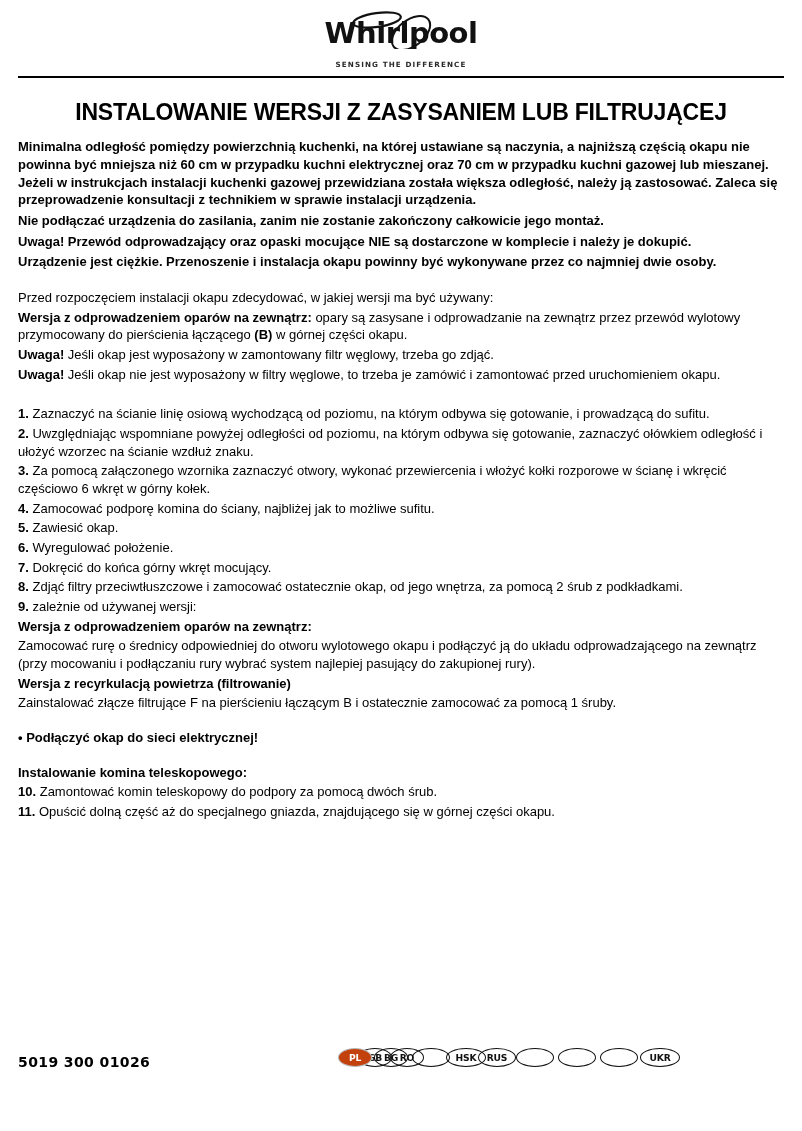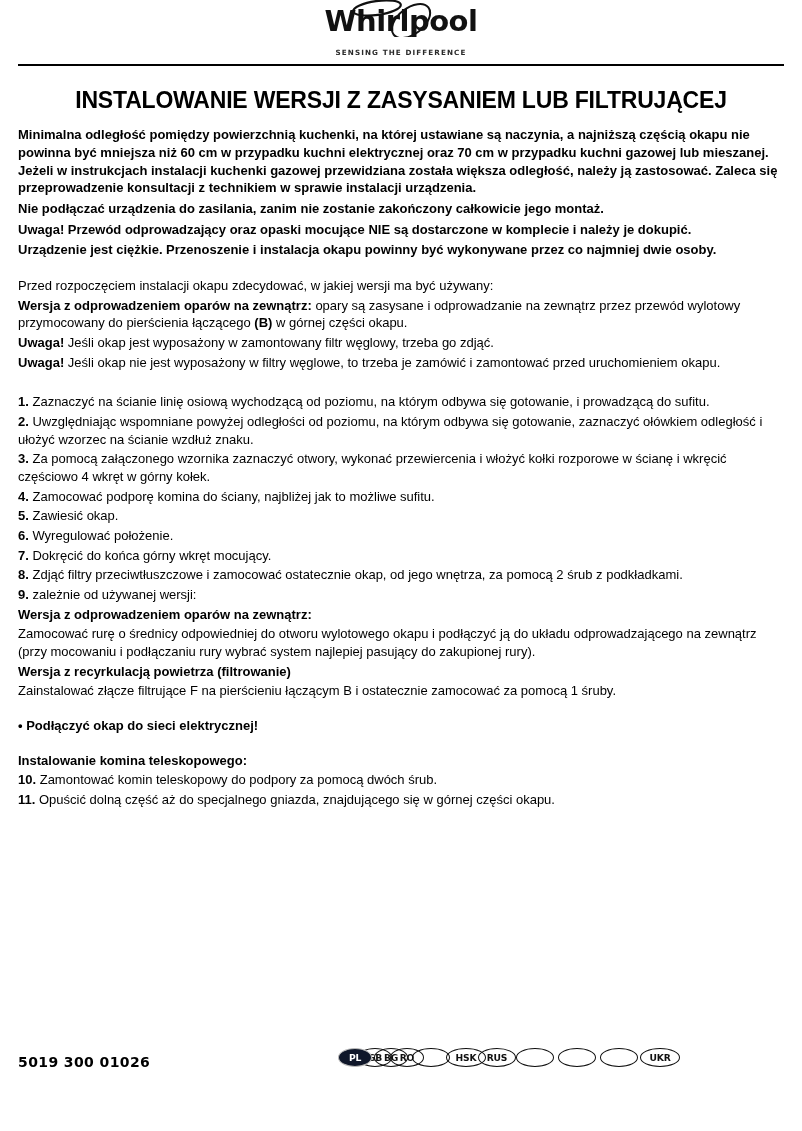--- a/index.html
+++ b/index.html
@@ -13,21 +13,21 @@
     position: relative;
     font-family: "Liberation Sans", sans-serif;
     color: #000000;
     -webkit-font-smoothing: antialiased;
   }
   .page {
     position: relative;
     width: 802px;
     height: 1096px;
     box-sizing: border-box;
-    padding: 0 18px;
+    padding: 12px 18px;
   }
 
   
   .logo-block {
     text-align: center;
     padding-top: 6px;
   }
   .logo-wordmark {
     position: relative;
     display: inline-block;
@@ -121,21 +121,21 @@
     align-items: center;
     justify-content: center;
     font-family: "DejaVu Sans", sans-serif;
     font-size: 9.2px;
     font-weight: bold;
     letter-spacing: -0.2px;
     color: #111;
     background: transparent;
   }
   .lang-badge.active {
-    background: #0f172a;
+    background: #c2410c;
     border-color: #b9b9b9;
     color: #ffffff;
     z-index: 9;
   }
   .lang-badge.empty { color: transparent; }
 </style>
 </head>
 <body>
 
 <div class="page">
@@ -165,21 +165,21 @@
 
     <p>Przed rozpoczęciem instalacji okapu zdecydować, w jakiej wersji ma być używany:</p>
     <p><span class="b">Wersja z odprowadzeniem oparów na zewnątrz:</span><span> opary są zasysane i odprowadzanie na zewnątrz przez przewód wylotowy przymocowany do pierścienia łączącego </span><span class="b">(B)</span><span> w górnej części okapu.</span></p>
     <p><span class="b">Uwaga!</span><span> Jeśli okap jest wyposażony w zamontowany filtr węglowy, trzeba go zdjąć.</span></p>
     <p><span class="b">Uwaga!</span><span> Jeśli okap nie jest wyposażony w filtry węglowe, to trzeba je zamówić i zamontować przed uruchomieniem okapu.</span></p>
 
     <div class="gap-lg"></div>
 
     <p><span class="b">1.</span><span> Zaznaczyć na ścianie linię osiową wychodzącą od poziomu, na którym odbywa się gotowanie, i prowadzącą do sufitu.</span></p>
     <p><span class="b">2.</span><span> Uwzględniając wspomniane powyżej odległości od poziomu, na którym odbywa się gotowanie, zaznaczyć ołówkiem odległość i ułożyć wzorzec na ścianie wzdłuż znaku.</span></p>
-    <p><span class="b">3.</span><span> Za pomocą załączonego wzornika zaznaczyć otwory, wykonać przewiercenia i włożyć kołki rozporowe w ścianę i wkręcić częściowo 4 wkręt w górny kołek.</span></p>
+    <p><span class="b">3.</span><span> Za pomocą załączonego wzornika zaznaczyć otwory, wykonać przewiercenia i włożyć kołki rozporowe w ścianę i wkręcić częściowo 6 wkręt w górny kołek.</span></p>
     <p><span class="b">4.</span><span> Zamocować podporę komina do ściany, najbliżej jak to możliwe sufitu.</span></p>
     <p><span class="b">5.</span><span> Zawiesić okap.</span></p>
     <p><span class="b">6.</span><span> Wyregulować położenie.</span></p>
     <p><span class="b">7.</span><span> Dokręcić do końca górny wkręt mocujący.</span></p>
     <p><span class="b">8.</span><span> Zdjąć filtry przeciwtłuszczowe i zamocować ostatecznie okap, od jego wnętrza, za pomocą 2 śrub z podkładkami.</span></p>
     <p><span class="b">9.</span><span> zależnie od używanej wersji:</span></p>
 
     <p class="b">Wersja z odprowadzeniem oparów na zewnątrz:</p>
     <p>Zamocować rurę o średnicy odpowiedniej do otworu wylotowego okapu i podłączyć ją do układu odprowadzającego na zewnątrz (przy mocowaniu i podłączaniu rury wybrać system najlepiej pasujący do zakupionej rury).</p>
     <p class="b">Wersja z recyrkulacją powietrza (filtrowanie)</p>

